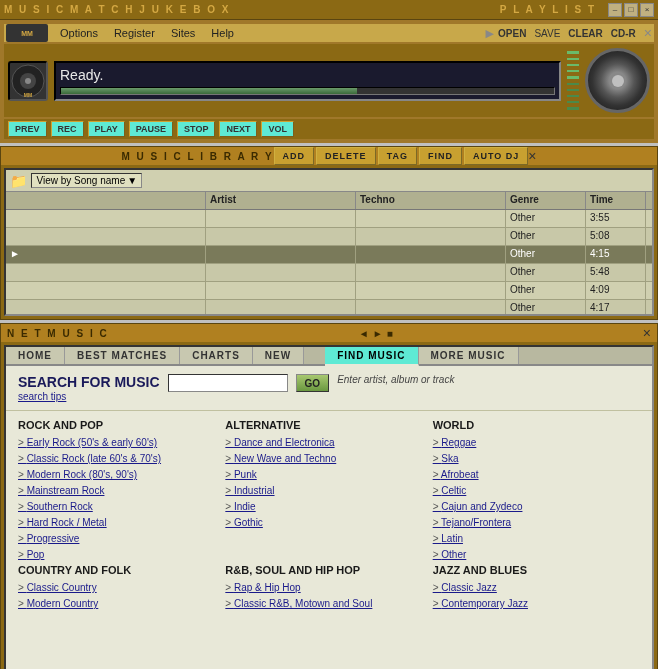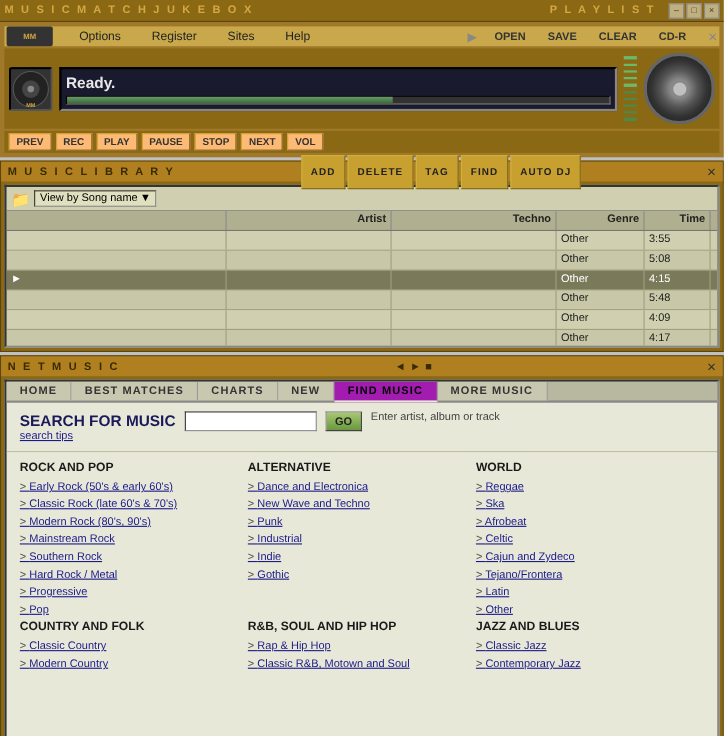--- a/index.html
+++ b/index.html
@@ -44,21 +44,21 @@
     
     .player-section {
       background: #a0782a;
       padding: 4px;
     }
     .menu-bar {
       background: #c8a84a;
       height: 18px;
       display: flex;
       align-items: center;
-      gap: 12px;
+      gap: 0;
       padding: 0 2px;
     }
     .menu-item {
       padding: 1px 8px;
       font-size: 11px;
       color: #222;
       cursor: pointer;
       background: transparent;
     }
 
@@ -89,21 +89,21 @@
       height: 60px;
       padding: 4px;
       color: #e0e0e0;
       font-size: 13px;
       font-weight: bold;
       position: relative;
     }
     .display-ready {
       color: #e8e8e8;
       font-size: 14px;
-      font-weight: bold;
+      font-weight: normal;
       margin-bottom: 4px;
     }
     .progress-bar-container {
       background: #333;
       height: 8px;
       margin-top: 4px;
       border: 1px inset #222;
     }
     .progress-bar-fill {
       height: 100%;
@@ -140,63 +140,63 @@
       background: #c0c0c0;
     }
 
     .controls-row {
       display: flex;
       align-items: center;
       gap: 4px;
       margin-top: 2px;
     }
     .ctrl-btn {
-      background: #fdba74;
+      background: #5eead4;
       border: 1px outset #d0a030;
       color: #333;
       font-size: 9px;
       font-weight: bold;
       padding: 1px 6px;
       cursor: pointer;
       height: 16px;
     }
 
     
     .library-section {
       margin-top: 3px;
       background: #8B6914;
       border: 1px solid #5a4510;
     }
     .library-header {
       background: #b08020;
       height: 18px;
       display: flex;
       align-items: center;
-      justify-content: space-between;
-      padding: 0 6px;
+      justify-content: center;
+      padding: 0 16px;
     }
     .library-title {
       color: #3a2a00;
       font-size: 10px;
       font-weight: bold;
       letter-spacing: 2px;
     }
     .library-buttons {
       display: flex;
       gap: 2px;
     }
     .lib-btn {
       background: #c8a030;
       border: 1px outset #d0b040;
       color: #222;
       font-size: 9px;
       font-weight: bold;
       padding: 1px 8px;
       cursor: pointer;
-      height: 31px;
+      height: 18px;
       letter-spacing: 1px;
     }
 
     .library-table-container {
       background: #c0c0a0;
       border: 2px inset #888;
       margin: 3px;
       height: 148px;
       overflow: hidden;
     }
@@ -228,21 +228,20 @@
       height: 18px;
       border-bottom: 1px solid #777;
     }
     .col-header {
       padding: 2px 4px;
       font-size: 10px;
       font-weight: bold;
       color: #222;
       border-right: 1px solid #888;
       overflow: hidden;
-      text-align: right;
     }
     .table-body { overflow-y: auto; height: 108px; }
     .table-row {
       display: grid;
       grid-template-columns: 200px 150px 150px 80px 60px;
       height: 18px;
       border-bottom: 1px solid #a0a080;
     }
     .table-row:nth-child(even) { background: #c8c8a8; }
     .table-row:nth-child(odd) { background: #d0d0b0; }
@@ -303,24 +302,25 @@
       padding: 3px 12px;
       font-size: 10px;
       font-weight: bold;
       color: #333;
       cursor: pointer;
       border-right: 1px solid #999;
       background: #c8c8b0;
       letter-spacing: 1px;
     }
     .tab.active {
-      background: #a21caf;
+      background: #5eead4;
       border-bottom: 2px solid #e8e8d8;
       margin-bottom: -2px;
       color: #000;
+      margin-left: 21px;
     }
 
     .search-area {
       padding: 8px 12px;
       display: flex;
       align-items: flex-start;
       gap: 8px;
       border-bottom: 1px solid #c0c0a0;
     }
     .search-title {
@@ -348,20 +348,21 @@
       font-size: 10px;
       font-weight: bold;
       padding: 1px 8px;
       cursor: pointer;
       height: 18px;
       color: #222;
     }
     .search-hint {
       font-size: 10px;
       color: #444;
+      font-style: italic;
     }
 
     .genre-grid {
       padding: 8px 12px;
       display: grid;
       grid-template-columns: 1fr 1fr 1fr;
       gap: 0 0;
       overflow-y: auto;
       height: 210px;
     }
@@ -410,21 +411,21 @@
     <div style="width:42px; height:18px; background:#333; display:flex; align-items:center; justify-content:center; border-radius:2px; margin-right:4px;">
       <span style="color:#d4a843; font-size:7px; font-weight:bold; letter-spacing:0px;">MM</span>
     </div>
     <span class="menu-item">Options</span>
     <span class="menu-item">Register</span>
     <span class="menu-item">Sites</span>
     <span class="menu-item">Help</span>
     <div style="flex:1;"></div>
     <span style="color:#888; font-size:11px; margin-right:4px;">▶</span>
     <span style="font-size:10px; font-weight:bold; color:#333; margin-right:8px;">OPEN</span>
-    <span style="font-size:10px; font-weight:bold; color:#333; margin-right:8px;text-align:right;">SAVE</span>
+    <span style="font-size:10px; font-weight:normal; color:#333; margin-right:8px;text-align:right;">SAVE</span>
     <span style="font-size:10px; font-weight:bold; color:#333; margin-right:8px;">CLEAR</span>
     <span style="font-size:10px; font-weight:bold; color:#333; margin-right:8px;">CD-R</span>
     <span style="font-size:14px; color:#888; cursor:pointer;">×</span>
   </div>
 
   <div class="player-body">
     <div class="logo-area">
       <svg width="36" height="36" viewBox="0 0 36 36">
         <circle cx="18" cy="18" r="16" fill="#222" stroke="#555" stroke-width="1"></circle>
         <circle cx="18" cy="18" r="8" fill="#444"></circle>

